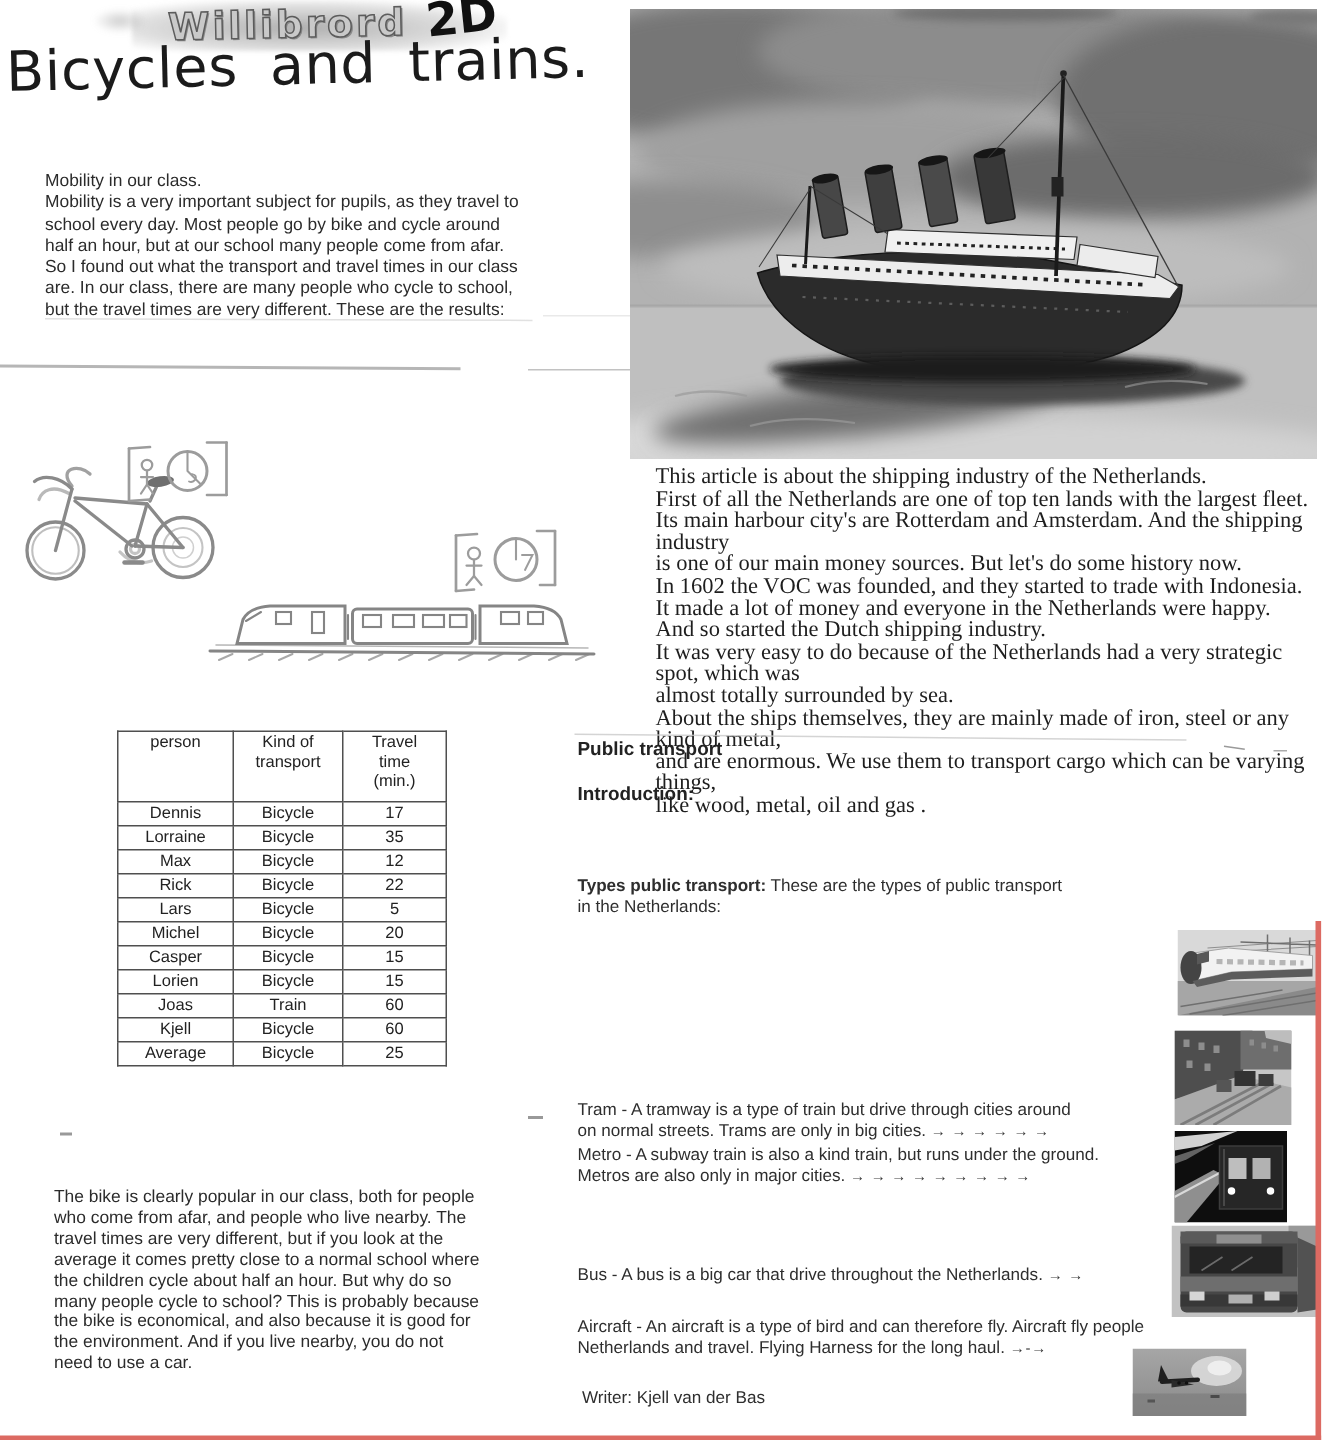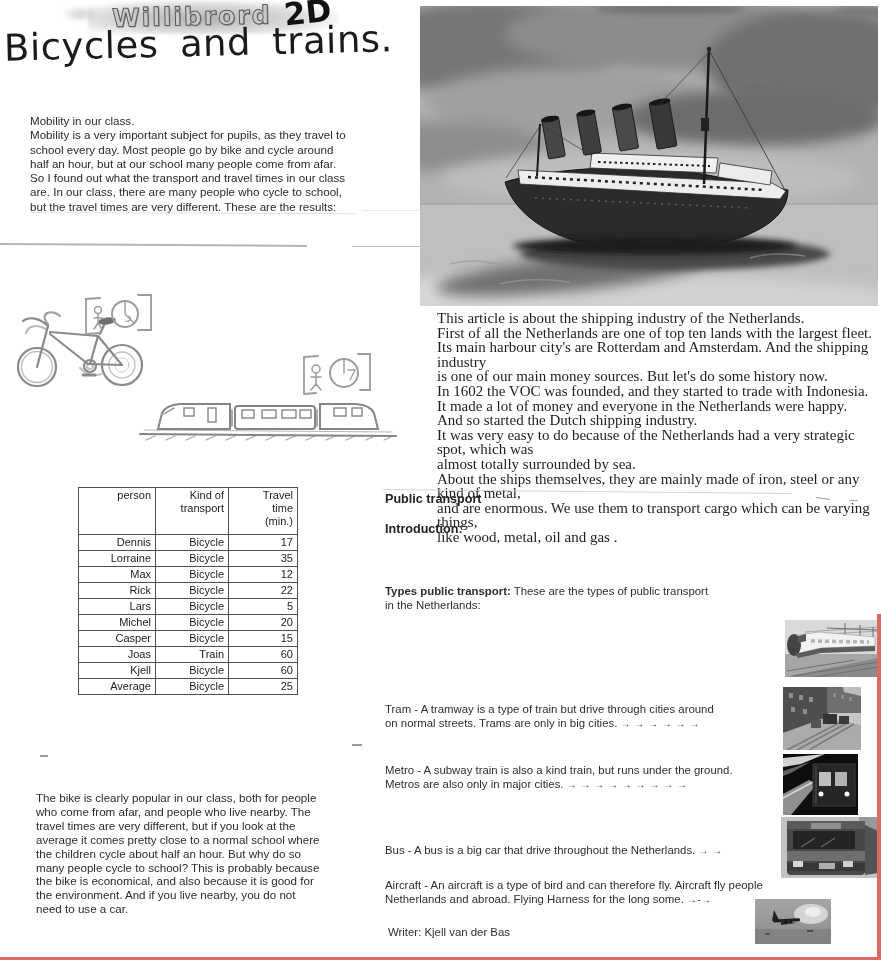--- a/index.html
+++ b/index.html
@@ -21,21 +21,21 @@
   .body-sans{font-size:11.6px;line-height:14.3px;color:#2b2b2b;}
   .body-sans-sm{font-size:11.4px;line-height:13.5px;color:#2e2e2e;}
   .body-serif{font-family:"Liberation Serif","DejaVu Serif",serif;font-size:15px;line-height:14.6px;color:#1e1e1e;}
   .bold{font-weight:bold;}
   .arrows{font-size:10px;color:#3a3a3a;letter-spacing:.5px;}
 
   .scanline{background:#c9c9c9;height:1px;transform-origin:left center;}
 
   
   table.results{border-collapse:collapse;font-size:11px;color:#222;}
-  table.results th, table.results td{border:1px solid #4f4f4f;padding:1px 4px;text-align:right;vertical-align:top;
+  table.results th, table.results td{border:1px solid #4f4f4f;padding:1px 4px;text-align:center;vertical-align:top;
       font-weight:normal;white-space:pre-line;}
   table.results th{height:44px;line-height:13px;}
   table.results td{height:13px;line-height:13px;}
   td.c-person{width:68px;} td.c-kind{width:64px;} td.c-time{width:60px;}
 
   .pt-heading{font-size:12.6px;font-weight:bold;color:#222;}
   .photo{display:block;}
   .redline{background:#dc6a62;}
 </style>
 </head>
@@ -248,20 +248,25 @@
           <td>Michel</td>
           <td>Bicycle</td>
           <td>20</td>
         </tr>
       <tr>
           <td>Casper</td>
           <td>Bicycle</td>
           <td>15</td>
         </tr>
       <tr>
+          <td>Lorien</td>
+          <td>Bicycle</td>
+          <td>15</td>
+        </tr>
+      <tr>
           <td>Joas</td>
           <td>Train</td>
           <td>60</td>
         </tr>
       <tr>
           <td>Kjell</td>
           <td>Bicycle</td>
           <td>60</td>
         </tr>
       <tr>
@@ -276,30 +281,30 @@
   <div class="abs scanline" style="left:816px;top:497px;width:14px;background:#9a9a9a;transform:rotate(8deg);"></div>
   <div class="abs scanline" style="left:849px;top:500px;width:9px;background:#ababab;"></div>
 
   <div class="abs pt-heading" style="left:385px;top:492px;">Public transport</div>
   <div class="abs pt-heading" style="left:385px;top:522px;">Introduction:</div>
 
   <div class="abs body-sans-sm preline" style="left:385px;top:585px;width:400px;"><span class="bold">Types public transport:</span><span> These are the types of public transport
 in the Netherlands:</span></div>
 
 
-  <div class="abs body-sans-sm preline" style="left:385px;top:703px;width:400px;"><span>Tram - A tramway is a type of train but drive through cities around
+  <div class="abs body-sans-sm preline" style="left:385px;top:734px;width:400px;"><span>Tram - A tramway is a type of train but drive through cities around
 on normal streets. Trams are only in big cities. </span><span class="arrows">→ → → → → →</span></div>
 
   <div class="abs body-sans-sm preline" style="left:385px;top:764px;width:410px;"><span>Metro - A subway train is also a kind train, but runs under the ground.
 Metros are also only in major cities. </span><span class="arrows">→ → → → → → → → →</span></div>
 
   <div class="abs body-sans-sm preline" style="left:385px;top:844px;width:400px;"><span>Bus - A bus is a big car that drive throughout the Netherlands. </span><span class="arrows">→ →</span></div>
 
   <div class="abs body-sans-sm preline" style="left:385px;top:879px;width:410px;"><span>Aircraft - An aircraft is a type of bird and can therefore fly. Aircraft fly people
-Netherlands and abroad. Flying Harness for the long some. </span><span class="arrows">→-→</span></div>
+Netherlands and travel. Flying Harness for the long haul. </span><span class="arrows">→-→</span></div>
 
   <div class="abs body-sans-sm" style="left:388px;top:926px;">Writer: Kjell van der Bas</div>
 
   <div class="abs scanline" style="left:40px;top:755px;width:8px;height:2px;background:#999;"></div>
   <div class="abs scanline" style="left:352px;top:744px;width:10px;height:2px;background:#999;"></div>
   <div class="abs body-sans preline" style="left:36px;top:791px;width:330px;line-height:13.9px;">The bike is clearly popular in our class, both for people
 who come from afar, and people who live nearby. The
 travel times are very different, but if you look at the
 average it comes pretty close to a normal school where
 the children cycle about half an hour. But why do so

